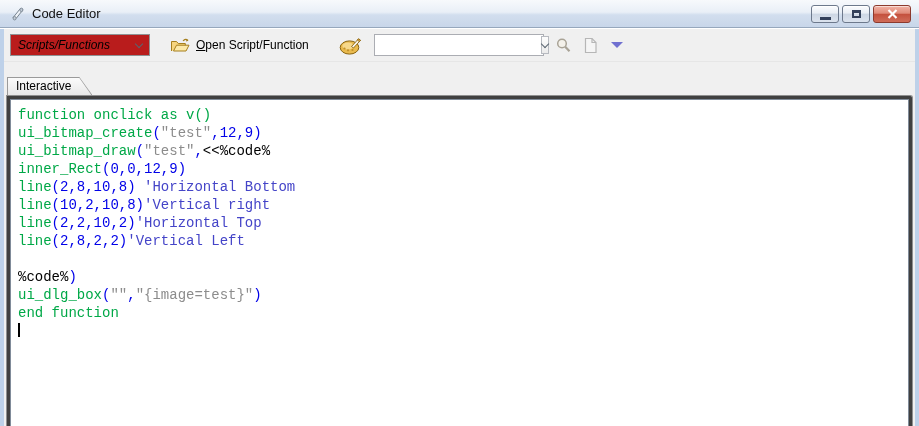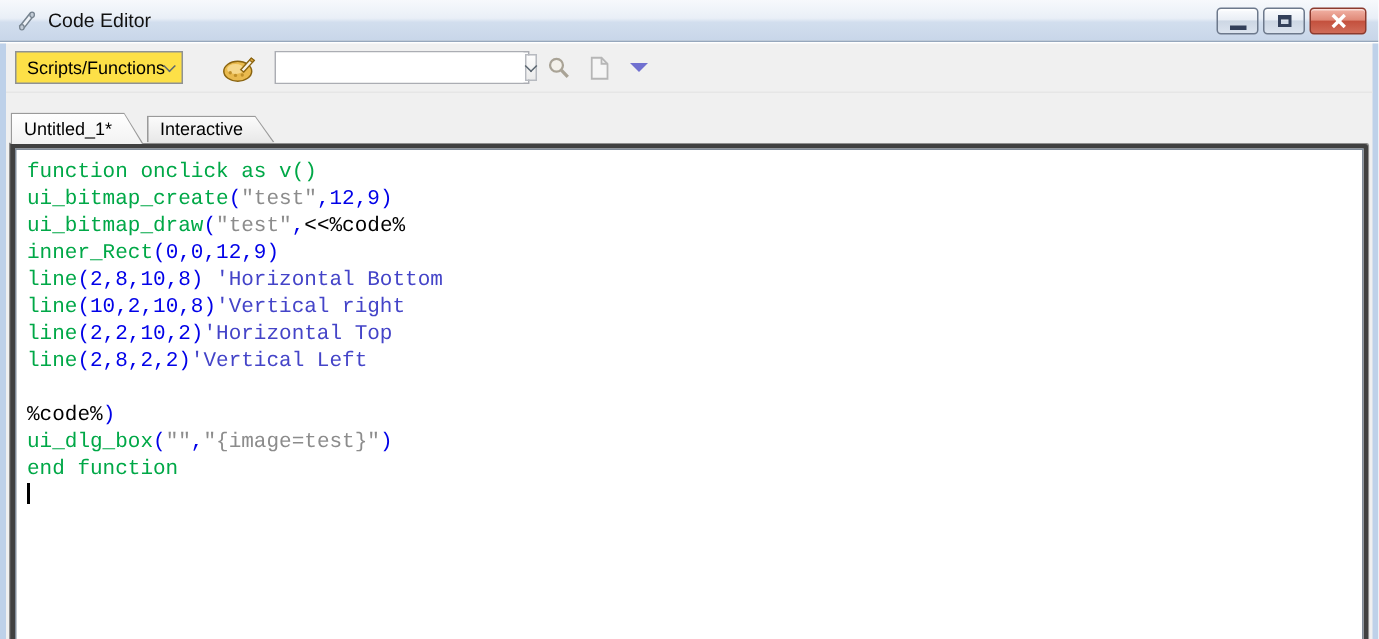--- a/index.html
+++ b/index.html
@@ -41,23 +41,23 @@
     border-left:4px solid #bed1e9; border-right:4px solid #bed1e9;
   }
 
   
   .toolbar {
     position:absolute; top:0; left:0; right:0; height:33px;
     display:flex; align-items:center; padding-left:6px;
     border-bottom:1px solid #e6e6e6;
   }
   .scripts-combo {
-    width:112px; height:22px; background:#fde047; border:1px solid #8f9294;
+    width:140px; height:22px; background:#b91c1c; border:1px solid #8f9294;
     display:flex; align-items:center; justify-content:space-between;
-    padding:0 7px; font-size:12px; color:#000;
+    padding:0 7px; font-size:12px; color:#000;font-style:italic;
   }
   .chev { width:6px; height:6px; border-right:1.5px solid #5a6570; border-bottom:1.5px solid #5a6570;
     transform:rotate(45deg); margin-top:-3px; flex:none; }
   .open-btn { display:flex; align-items:center; gap:6px; margin-left:16px; font-size:12px; color:#000;
     background:none; border:none; padding:2px 4px; font-family:"Liberation Sans",sans-serif; }
   .accel { text-decoration:underline; }
   .palette-btn { margin-left:26px; background:none; border:none; padding:0; display:flex; }
   .search-combo {
     margin-left:12px; width:170px; height:22px; background:#fff;
     border:1px solid #abadb3; display:flex; align-items:stretch;
@@ -135,20 +135,29 @@
   </div>
 
   <div class="window-body">
 
     <div class="toolbar">
       <div class="scripts-combo">
         <span>Scripts/Functions</span>
         <span class="chev"></span>
       </div>
 
+      <button class="open-btn">
+        <svg width="20" height="16" viewBox="0 0 20 16">
+          <path d="M13 4 q2.5 -3 5 -0.5" fill="none" stroke="#a67f1d" stroke-width="1.1"></path>
+          <path d="M16.6 2.2 l1.8 1.6 l-2.4 0.6 z" fill="#a67f1d"></path>
+          <path d="M1.5 14 L1.5 4.5 h5 l1.8 2 h7 v2.5" fill="#f7d57e" stroke="#a67f1d" stroke-width="1"></path>
+          <path d="M3.5 14 L6.5 8.2 h12.5 l-3 5.8 z" fill="#fce9a8" stroke="#a67f1d" stroke-width="1"></path>
+        </svg>
+        <span><span class="accel">O</span><span>pen Script/Function</span></span>
+      </button>
 
       <button class="icon-btn palette-btn">
         <svg width="23" height="19" viewBox="0 0 23 19">
           <ellipse cx="10.5" cy="11.5" rx="9.3" ry="6.6" fill="#e9ba4e" stroke="#8a6410" stroke-width="1"></ellipse>
           <ellipse cx="9" cy="10" rx="5.6" ry="3.4" fill="#f6d88b"></ellipse>
           <circle cx="5.5" cy="12.5" r="1.1" fill="#c0902a"></circle>
           <circle cx="9" cy="14.3" r="1.1" fill="#c0902a"></circle>
           <circle cx="13.5" cy="14" r="1.1" fill="#c0902a"></circle>
           <path d="M12.5 10.5 L19.5 2.8 l2 1.5 L14.5 12 z" fill="#f7f2e8" stroke="#8a6410" stroke-width="0.9"></path>
           <path d="M19.5 2.8 l2 1.5 l-1.2 1.3 l-2 -1.5 z" fill="#d9a441" stroke="#8a6410" stroke-width="0.7"></path>
@@ -175,23 +184,20 @@
           <path d="M9 1.5 v4 h4" fill="none" stroke="#b6b6b6" stroke-width="1.2"></path>
         </svg>
       </button>
 
       <button class="icon-btn more-btn">
         <span class="tri-down"></span>
       </button>
     </div>
 
     <div class="tabstrip">
-        <div class="tab active">
-          <div class="tab-face">Untitled_1*</div>
-        </div>
         <div class="tab">
           <div class="tab-face">Interactive</div>
         </div>
       </div>
 
     <div class="panel">
       <div class="editor"><div class="code-line"><span class="k">function onclick as v()</span></div><div class="code-line"><span class="k">ui_bitmap_create</span><span class="p">(</span><span class="s">"test"</span><span class="p">,12,9)</span></div><div class="code-line"><span class="k">ui_bitmap_draw</span><span class="p">(</span><span class="s">"test"</span><span class="p">,</span><span class="t">&lt;&lt;%code%</span></div><div class="code-line"><span class="k">inner_Rect</span><span class="p">(0,0,12,9)</span></div><div class="code-line"><span class="k">line</span><span class="p">(2,8,10,8)</span><span class="t"> </span><span class="c">'Horizontal Bottom</span></div><div class="code-line"><span class="k">line</span><span class="p">(10,2,10,8)</span><span class="c">'Vertical right</span></div><div class="code-line"><span class="k">line</span><span class="p">(2,2,10,2)</span><span class="c">'Horizontal Top</span></div><div class="code-line"><span class="k">line</span><span class="p">(2,8,2,2)</span><span class="c">'Vertical Left</span></div><div class="code-line">&nbsp;</div><div class="code-line"><span class="t">%code%</span><span class="p">)</span></div><div class="code-line"><span class="k">ui_dlg_box</span><span class="p">(</span><span class="s">""</span><span class="p">,</span><span class="s">"{image=test}"</span><span class="p">)</span></div><div class="code-line"><span class="k">end function</span></div><div class="code-line"><span class="caret"></span></div></div>
     </div>
 
   </div>

